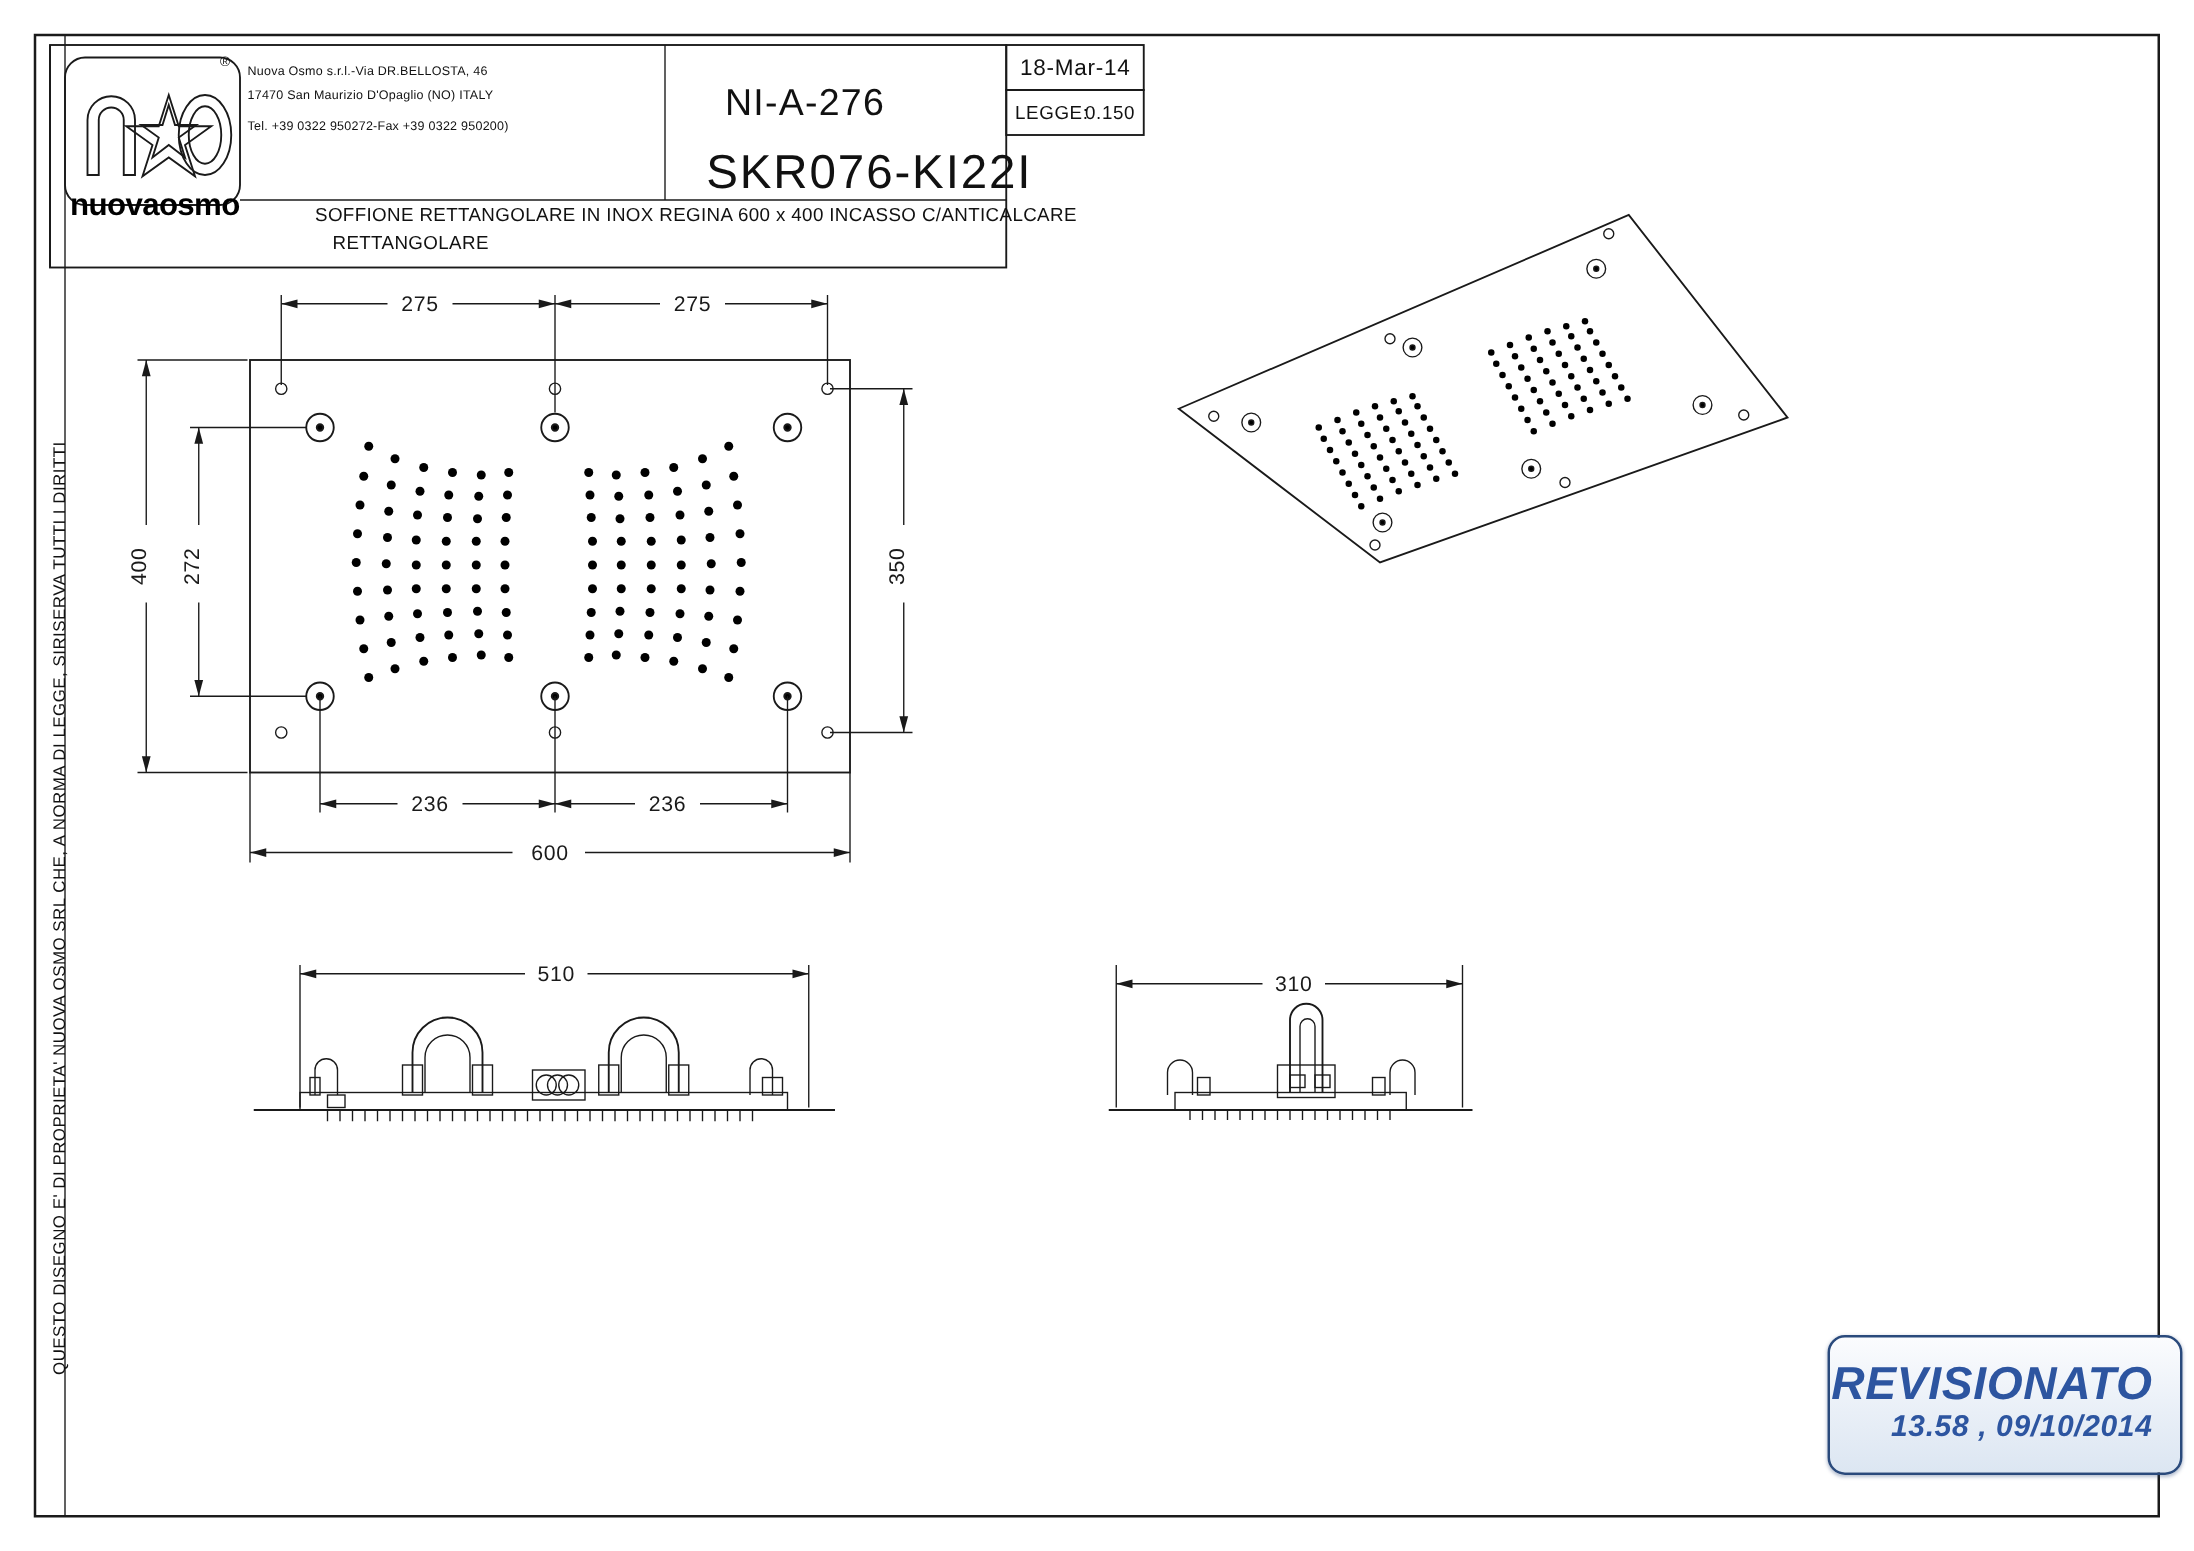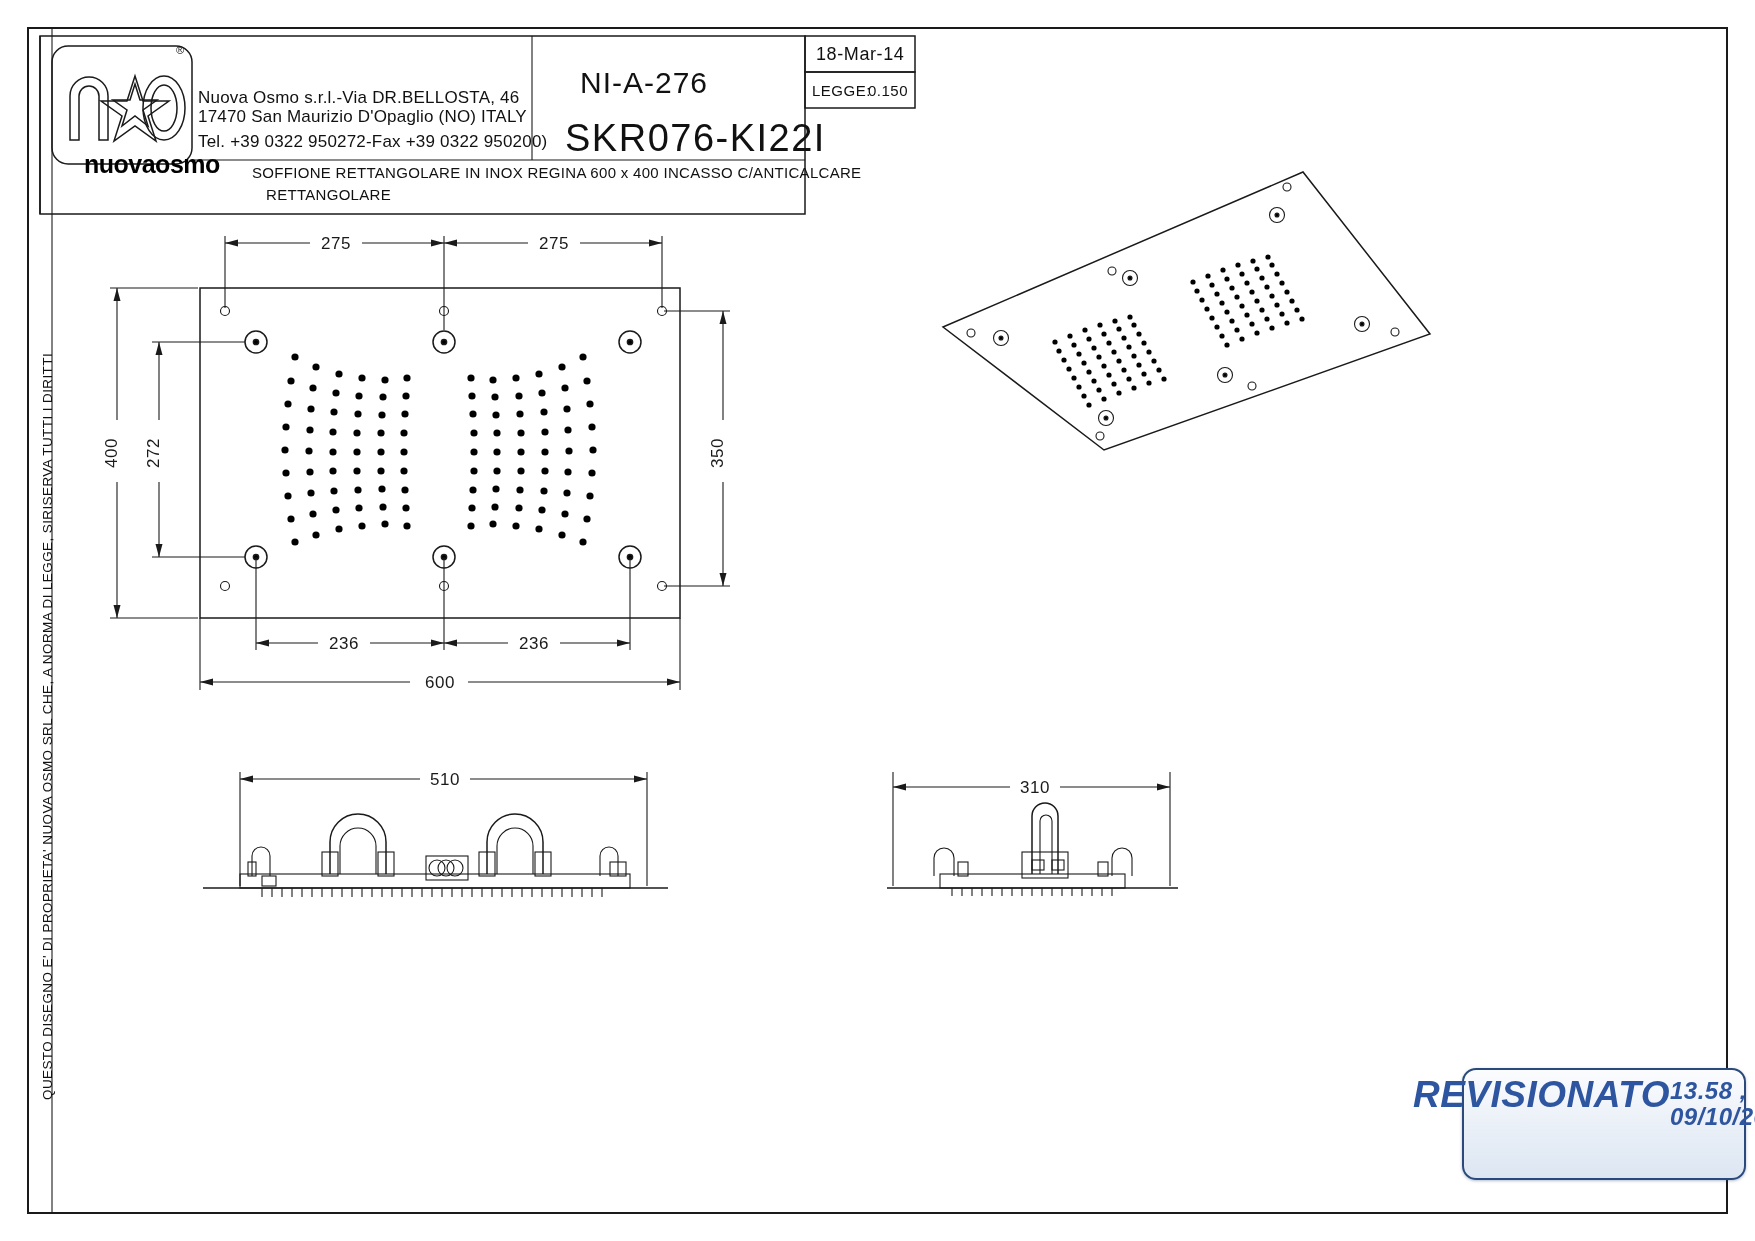--- a/index.html
+++ b/index.html
@@ -19,38 +19,38 @@
   .thin{stroke-width:1.1;}
   .med{stroke-width:1.5;}
   .thick{stroke-width:2;}
   .dot{fill:#000;}
   .stamp-box{
     position:absolute;
     border:2px solid #2a4a7c;
     border-radius:14px;
     background:linear-gradient(180deg,#fbfcfe 0%,#e9eff7 55%,#dce6f2 100%);
     box-shadow:0 1px 3px rgba(40,70,120,.35);
-    display:flex;flex-direction:row;
-    align-items:flex-start;justify-content:center;
+    display:flex;flex-direction:column;
+    align-items:flex-end;justify-content:center;
     padding:6px 22px 10px 22px;
   }
   .stamp-title{
     font-family:"Liberation Sans", sans-serif;
     font-weight:bold;font-style:italic;
     font-size:37px;color:#2d55a0;letter-spacing:0.5px;
     line-height:1.05;
   }
   .stamp-sub{
     font-family:"Liberation Sans", sans-serif;
     font-weight:bold;font-style:italic;
     font-size:24px;color:#2d55a0;letter-spacing:0.5px;
     line-height:1.1;margin-top:2px;
   }
   .tb-text{position:absolute;font-family:"Liberation Sans", sans-serif;color:#111;white-space:pre;}
-  .addr{font-size:17px;line-height:19px;letter-spacing:0.2px;margin-top:40px;}
+  .addr{font-size:10px;line-height:19px;letter-spacing:0.2px;}
   .code1{font-size:30px;letter-spacing:1px;}
   .code2{font-size:38px;letter-spacing:1.5px;}
   .desc{font-size:15px;line-height:22px;letter-spacing:0.3px;}
   .datetxt{font-size:18px;letter-spacing:0.6px;}
   .scaletxt{font-size:15px;letter-spacing:0.5px;}
   .brandword{font-family:"Liberation Sans", sans-serif;font-weight:bold;font-size:25px;letter-spacing:-0.5px;color:#000;}
   .sidevert{
     position:absolute;
     transform-origin:0 0;
     transform:rotate(-90deg);
@@ -547,21 +547,21 @@
       <line x1="1072" y1="888" x2="1072" y2="896"></line>
           <line x1="1082" y1="888" x2="1082" y2="896"></line>
           <line x1="1092" y1="888" x2="1092" y2="896"></line>
           <line x1="1102" y1="888" x2="1102" y2="896"></line>
       <line x1="1112" y1="888" x2="1112" y2="896"></line>
     </g>
   </g>
 
 </svg>
 
-<div class="tb-text brandword" style="left:56px;top:150px;margin-left:28px;">nuovaosmo</div>
+<div class="tb-text brandword" style="left:56px;top:150px;">nuovaosmo</div>
 <div class="tb-text" style="left:176px;top:44px;font-size:11px;">®</div>
 
 <div class="tb-text addr" style="left:198px;top:48px;">Nuova Osmo s.r.l.-Via DR.BELLOSTA, 46</div>
 <div class="tb-text addr" style="left:198px;top:67px;">17470 San Maurizio D'Opaglio (NO) ITALY</div>
 <div class="tb-text addr" style="left:198px;top:92px;">Tel. +39 0322 950272-Fax +39 0322 950200)</div>
 
 <div class="tb-text code1" style="left:580px;top:66px;">NI-A-276</div>
 <div class="tb-text code2" style="left:565px;top:117px;">SKR076-KI22I</div>
 
 <div class="tb-text desc" style="left:252px;top:162px;">SOFFIONE RETTANGOLARE IN INOX REGINA 600 x 400 INCASSO C/ANTICALCARE</div>

